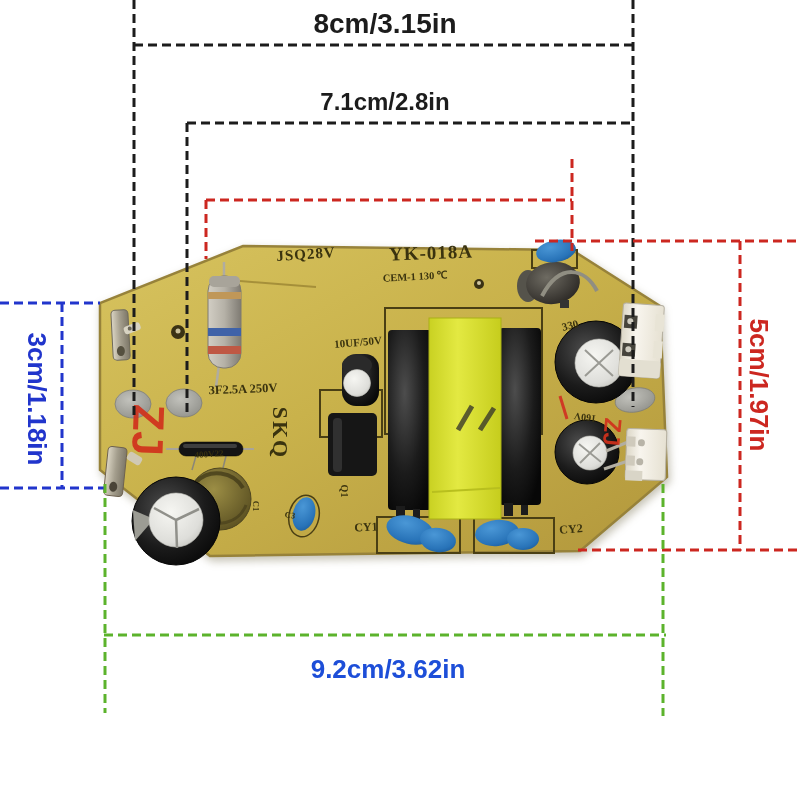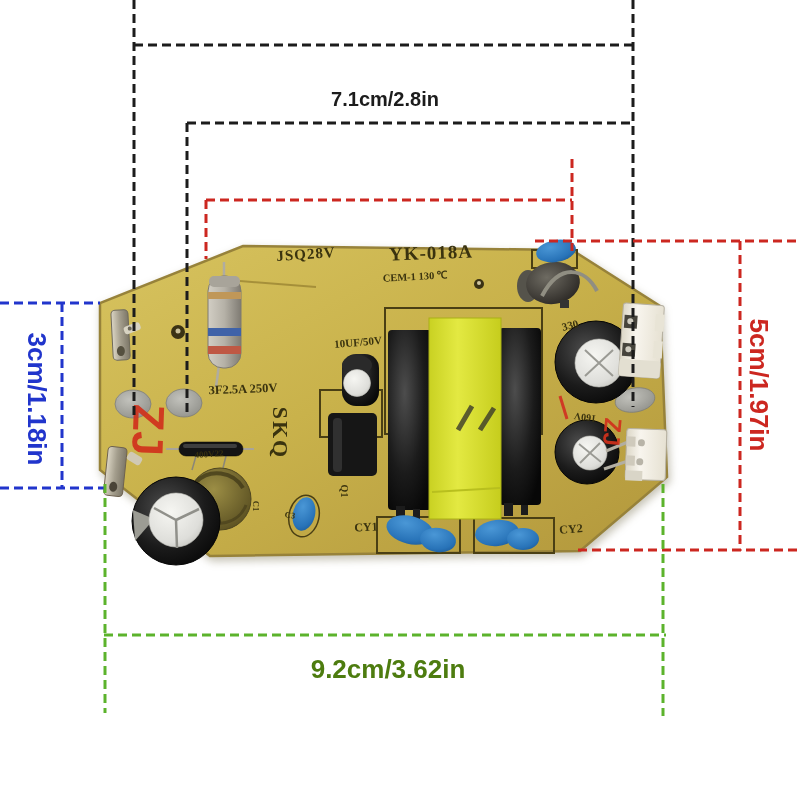--- a/index.html
+++ b/index.html
@@ -5,21 +5,21 @@
   html,body{margin:0;padding:0;background:#fff;}
   .stage{position:relative;width:800px;height:800px;background:#ffffff;overflow:hidden;
          font-family:"Liberation Sans", sans-serif;}
   svg{position:absolute;left:0;top:0;}
   
   .dim{position:absolute;text-align:center;font-weight:600;white-space:nowrap;
        font-family:"Liberation Sans", sans-serif;}
   .dim-black{color:#1c1c1c;}
   .dim-red{color:#cc2720;}
   .dim-blue{color:#2135cc;}
-  .dim-green{color:#4d7c0f;}
+  .dim-green{color:#1d4ed8;}
   .vert{transform:rotate(90deg);}
   
   .silk{position:absolute;color:#3a330f;font-family:"Liberation Serif", serif;
         font-weight:700;white-space:nowrap;text-align:center;}
   .watermark{position:absolute;color:#d1311c;font-family:"Liberation Sans", sans-serif;
         font-weight:700;white-space:nowrap;text-align:center;opacity:.92;}
 </style>
 </head>
 <body>
 
@@ -266,18 +266,19 @@
       <line x1="0" y1="488" x2="104" y2="488"></line>
       <line x1="62" y1="303" x2="62" y2="488"></line>
     </g>
     <g stroke="#5cb32c" stroke-width="3" stroke-dasharray="9 5">
       <line x1="104" y1="635" x2="666" y2="635"></line>
       <line x1="105" y1="484" x2="105" y2="713"></line>
       <line x1="663" y1="484" x2="663" y2="716"></line>
     </g>
   </svg>
 
-  <div class="dim dim-black" style="left:300px;top:88px;width:170px;font-size:20px;">7.1cm/2.8in</div>
+  <div class="dim dim-black" style="left:300px;top:8px;width:170px;font-size:28px;">8cm/3.15in</div>
+  <div class="dim dim-black" style="left:300px;top:88px;width:170px;font-size:24px;">7.1cm/2.8in</div>
   <div class="dim dim-blue vert" style="left:-32px;top:384px;width:137px;height:30px;line-height:30px;font-size:26px;">3cm/1.18in</div>
   <div class="dim dim-red vert" style="left:692px;top:371px;width:134px;height:28px;line-height:28px;font-size:26px;">5cm/1.97in</div>
   <div class="dim dim-green" style="left:288px;top:654px;width:200px;font-size:26px;">9.2cm/3.62in</div>
 
 </div>
 
 </body></html>

